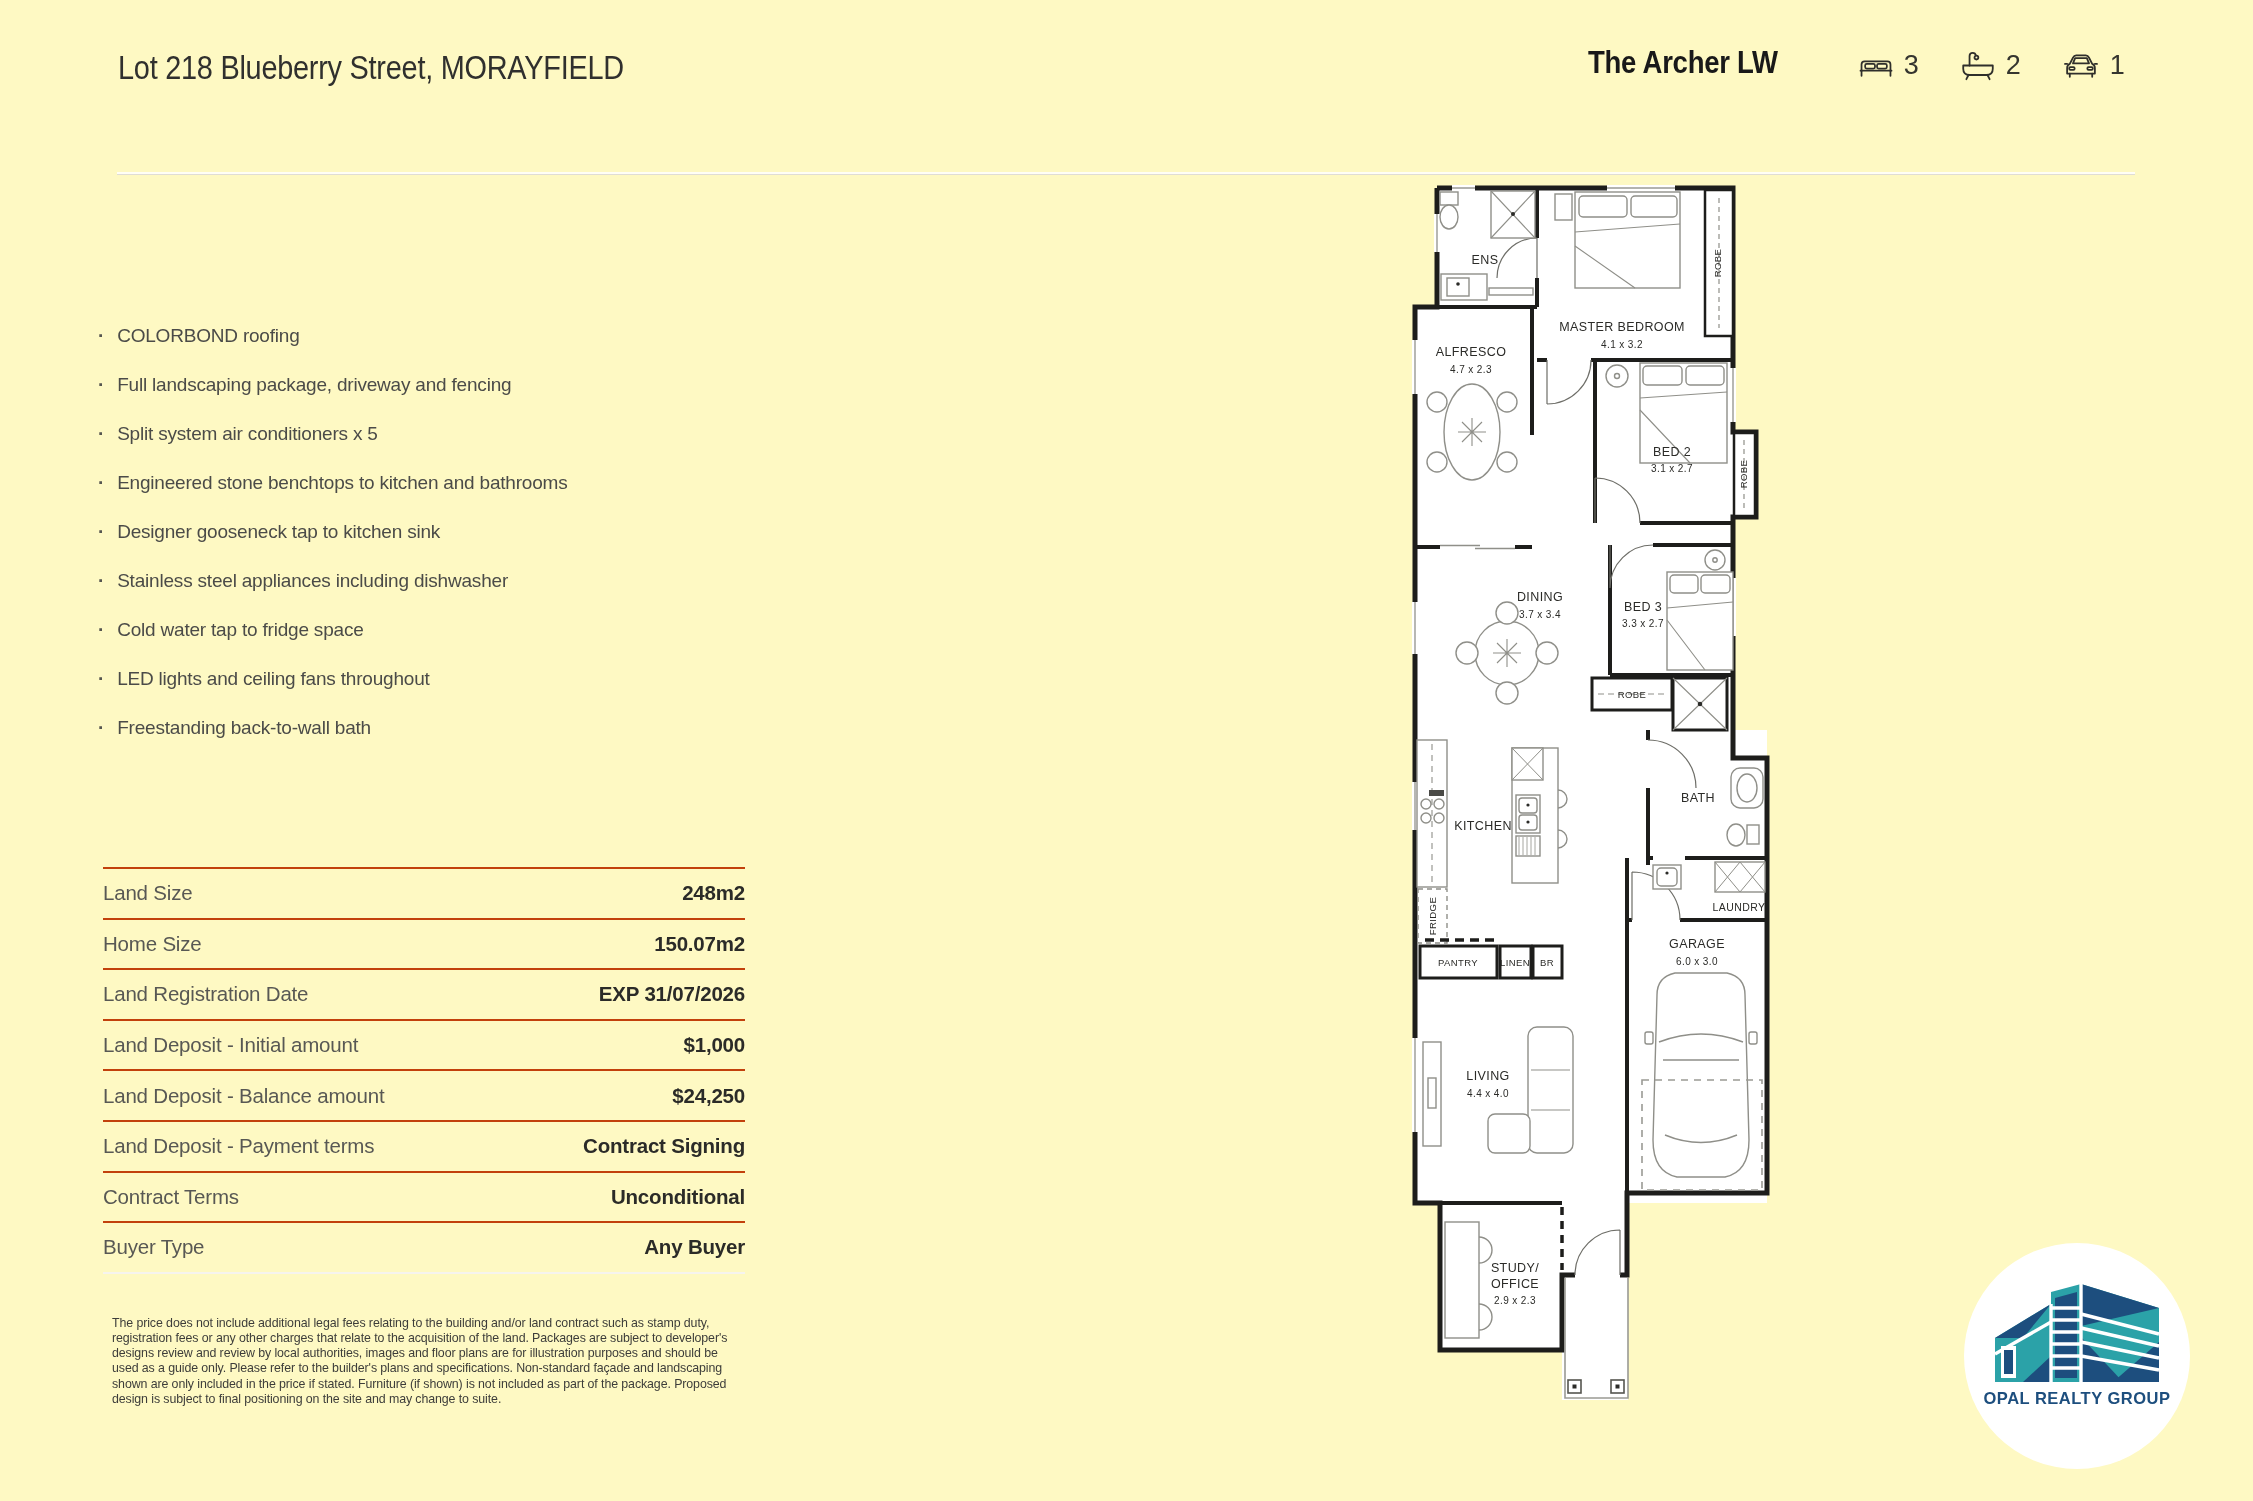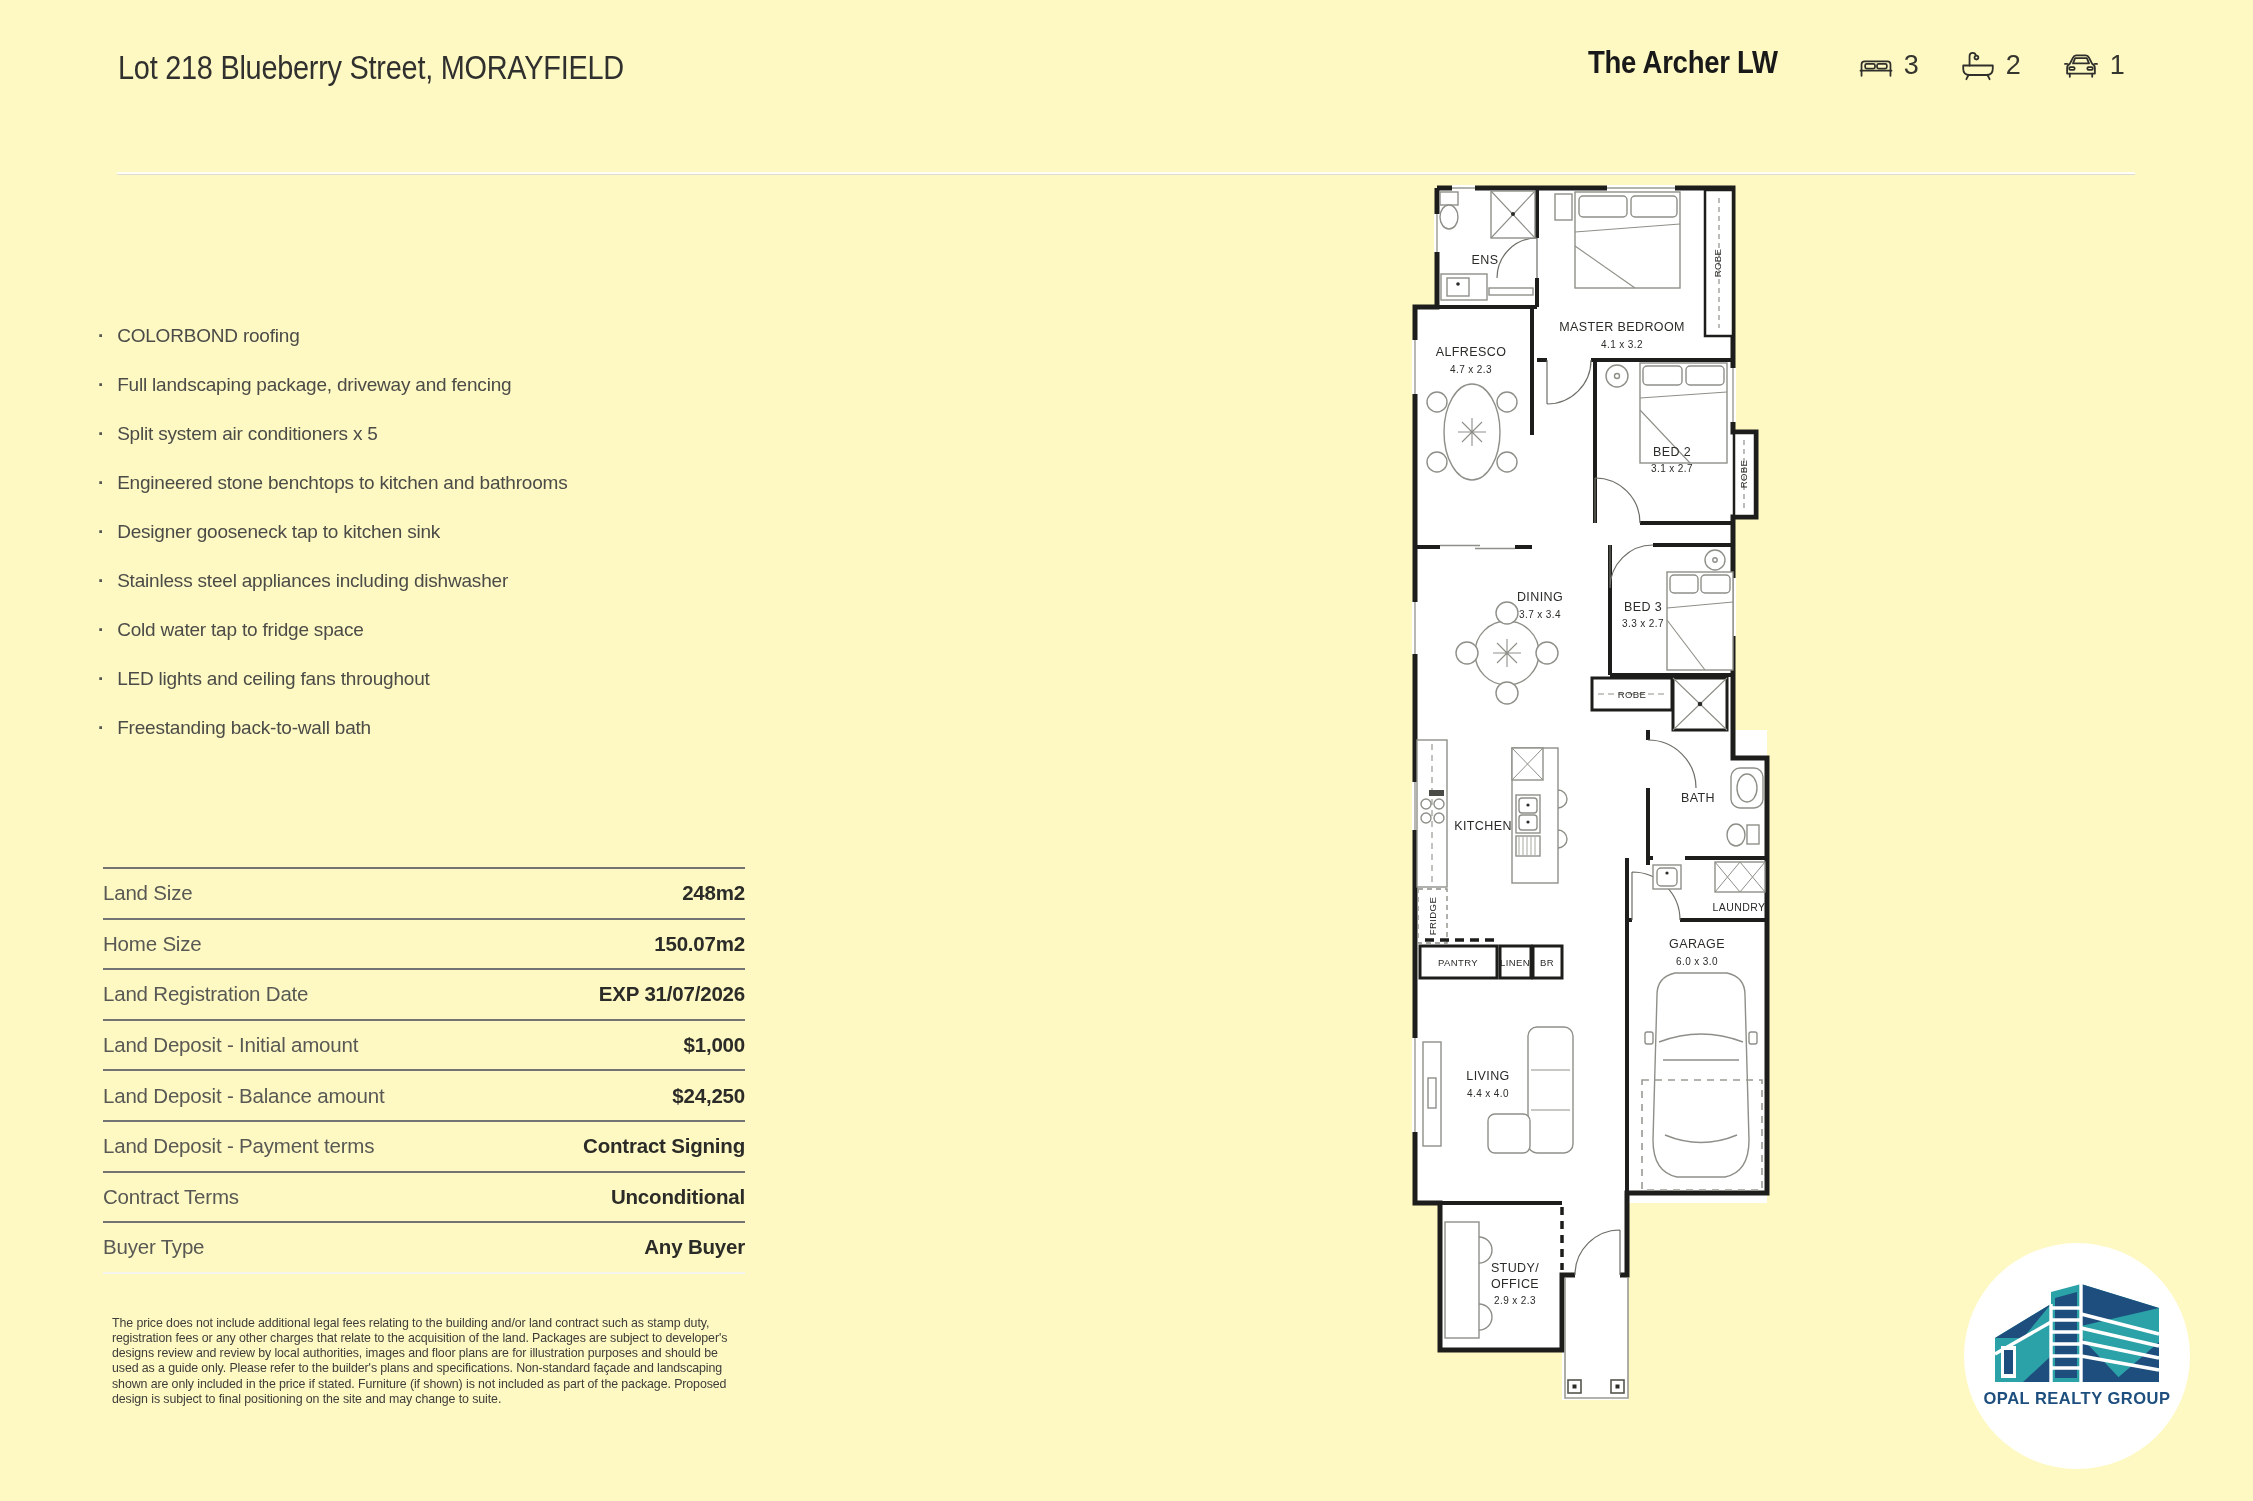--- a/index.html
+++ b/index.html
@@ -41,21 +41,21 @@
   }
   .features li::before{
     content:"·"; margin-right:13px; color:#55554f; font-weight:700;
   }
   
   .details{
     position:absolute; left:103px; top:867px; width:642px;
     border-bottom:2px solid #f6f4ee;
   }
   .details .row{
-    height:48.6px; border-top:2px solid #737373;
+    height:48.6px; border-top:2px solid #c2410c;
     display:flex; align-items:center; justify-content:space-between;
   }
   .details .lbl{font-size:20.5px; color:#585854; letter-spacing:-.2px;}
   .details .val{font-size:20.5px; color:#2b2b28; font-weight:700; letter-spacing:-.2px;}
   
   .disclaimer{
     position:absolute; left:112px; top:1316px; width:624px;
     font-size:12.4px; line-height:1.22; color:#3d3d3a; font-weight:500;
     letter-spacing:-.1px; margin:0;
   }

